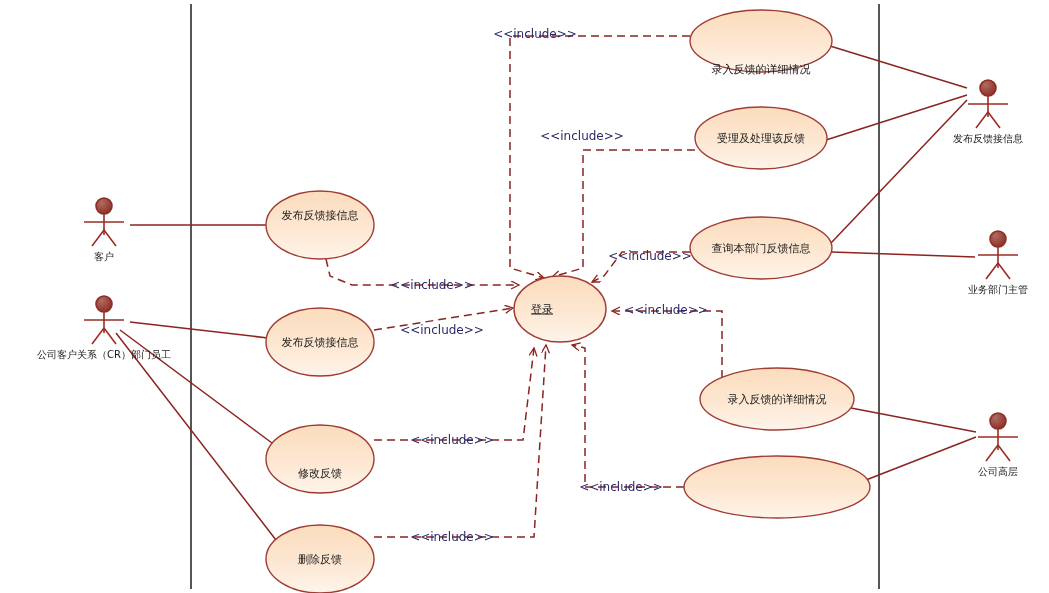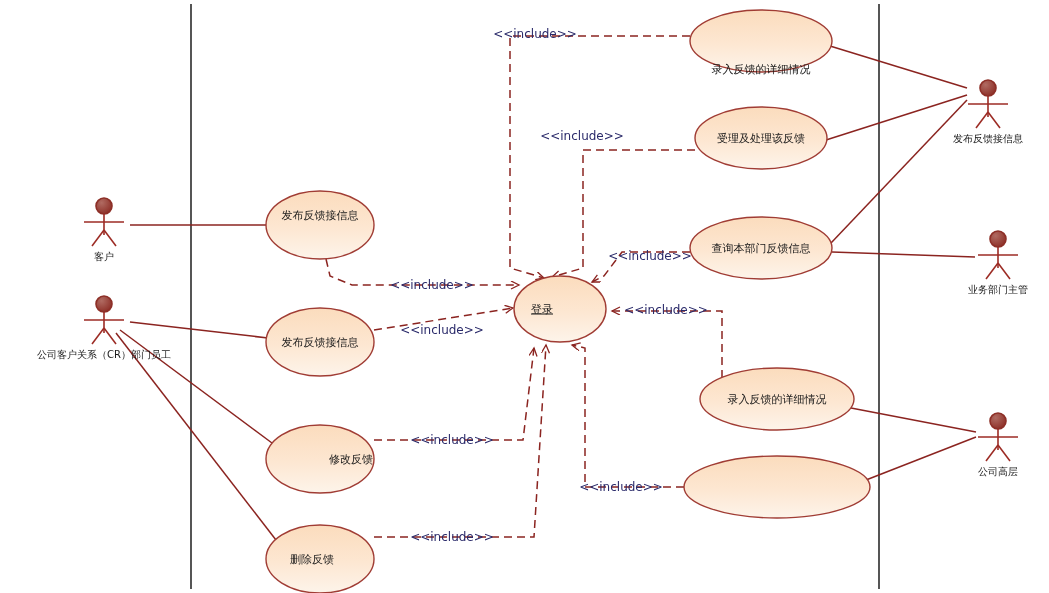--- a/index.html
+++ b/index.html
@@ -183,22 +183,22 @@
         <line x1="998" y1="429" x2="998" y2="450"></line>
         <line x1="978" y1="437" x2="1018" y2="437"></line>
         <line x1="998" y1="445" x2="986" y2="461"></line>
         <line x1="998" y1="445" x2="1010" y2="461"></line>
       </g>
     </g>
   </svg>
 
   <div class="uc-label" style="left:320px; top:215px;">发布反馈接信息</div>
   <div class="uc-label" style="left:320px; top:342px;">发布反馈接信息</div>
-  <div class="uc-label" style="left:320px; top:459px;margin-left:31px;">修改反馈</div>
-  <div class="uc-label" style="left:312px; top:559px;">删除反馈</div>
+  <div class="uc-label" style="left:320px; top:473px;">修改反馈</div>
+  <div class="uc-label" style="left:320px; top:559px;">删除反馈</div>
   <div class="uc-label" style="left:542px; top:309px;text-decoration:underline;">登录</div>
   <div class="uc-label" style="left:761px; top:53px;margin-top:16px;">录入反馈的详细情况</div>
   <div class="uc-label" style="left:761px; top:138px;">受理及处理该反馈</div>
   <div class="uc-label" style="left:761px; top:248px;">查询本部门反馈信息</div>
   <div class="uc-label" style="left:777px; top:399px;">录入反馈的详细情况</div>
 
   <div class="actor-label" style="left:104px; top:250px;">客户</div>
   <div class="actor-label" style="left:104px; top:348px;">公司客户关系（CR）部门员工</div>
   <div class="actor-label" style="left:988px; top:132px;">发布反馈接信息</div>
   <div class="actor-label" style="left:998px; top:283px;">业务部门主管</div>

